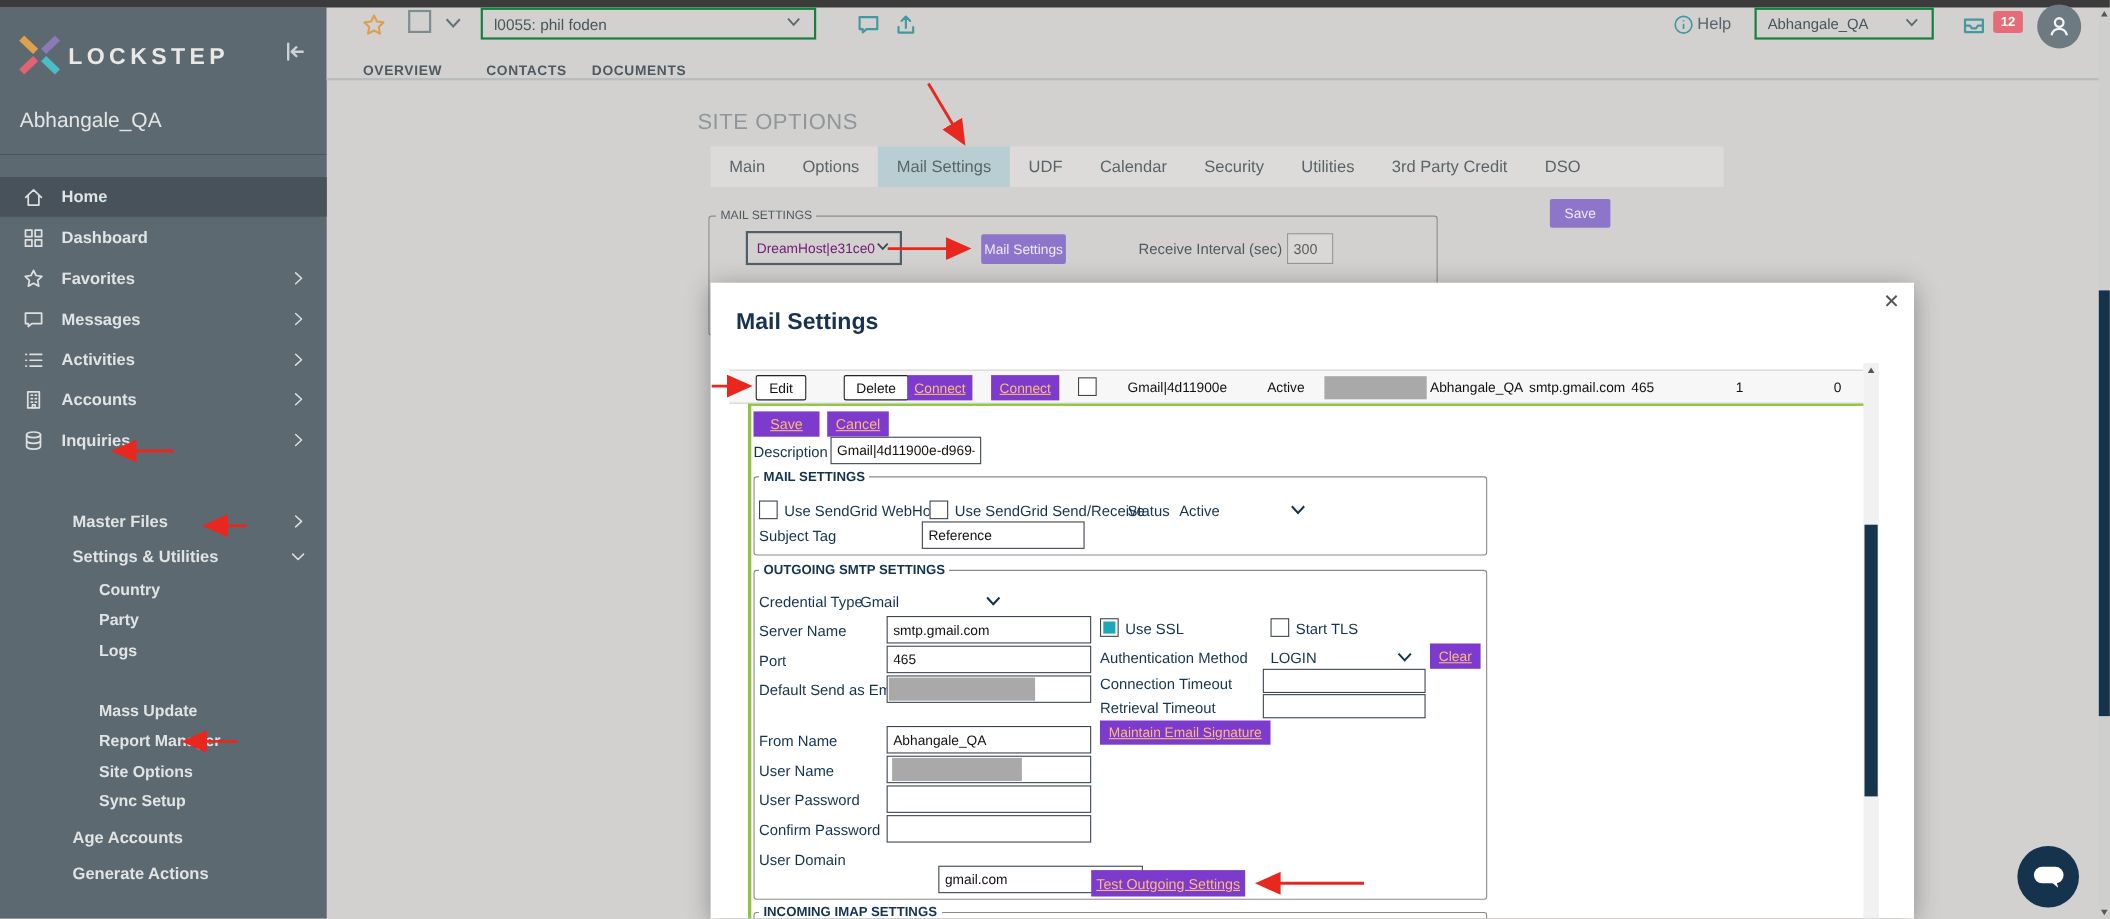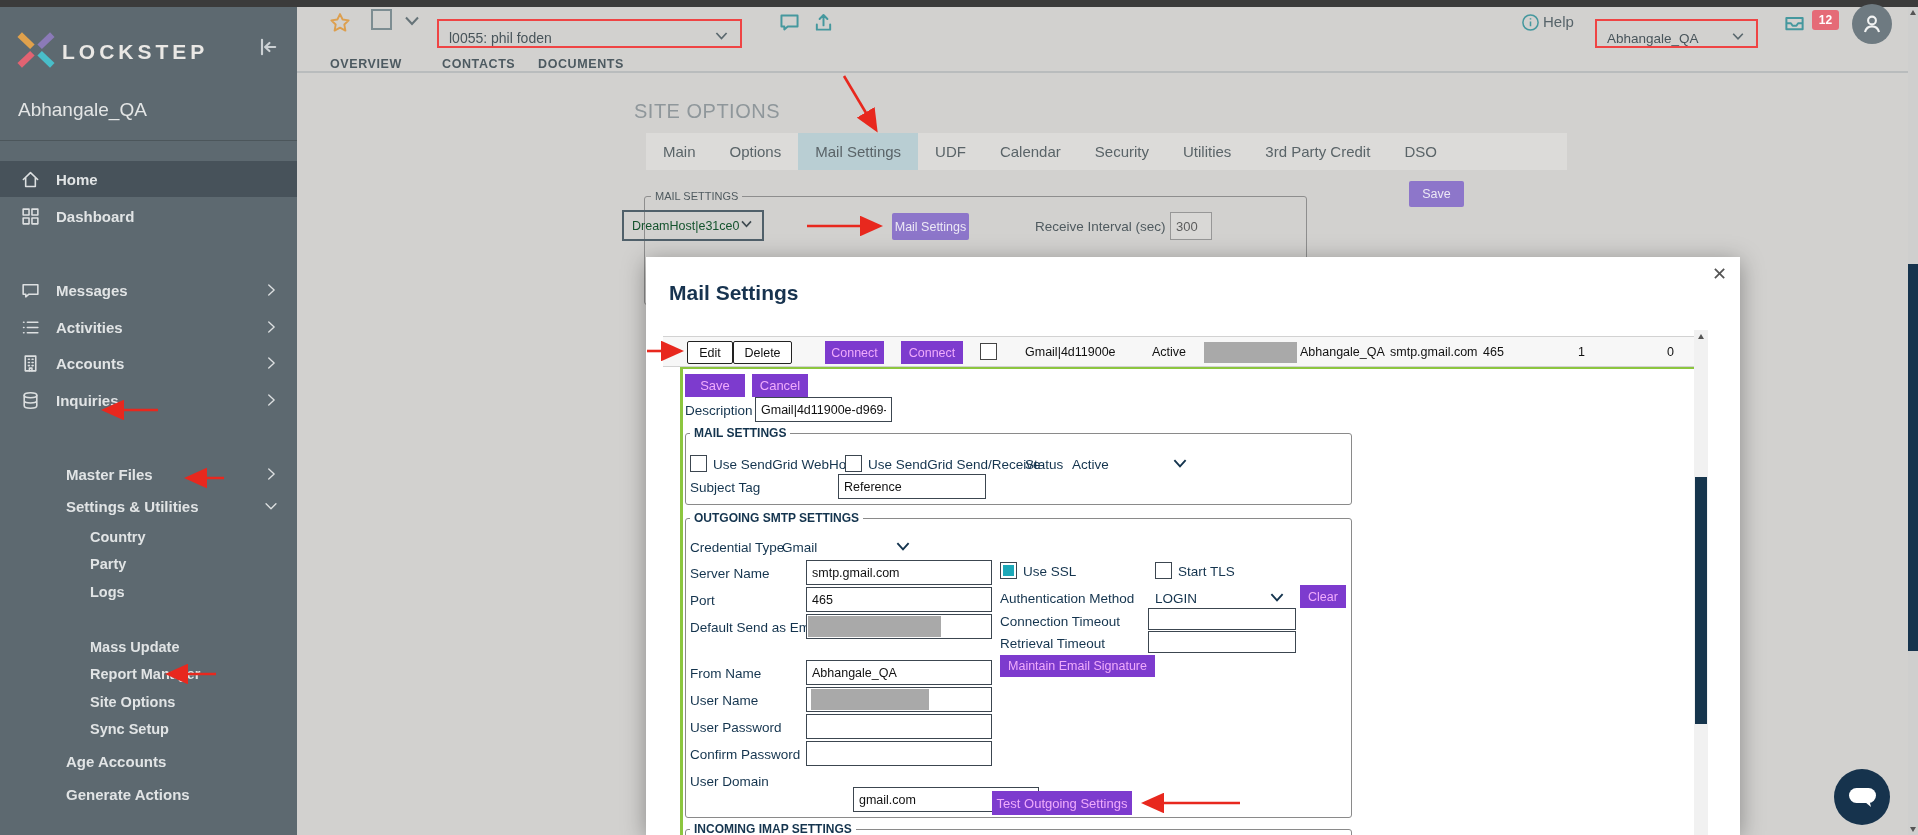--- a/index.html
+++ b/index.html
@@ -21,22 +21,22 @@
   .srow.active { background:#47525a; }
   .srow .icon { position:absolute; left:20px; top:8px; }
   .srow .lbl { position:absolute; left:56px; font-size:15px; font-weight:600; color:#e1e4e5; }
   .srow.lv2 .lbl { left:66px; }
   .srow.lv3 .lbl { left:90px; font-size:14.5px; }
   .srow .chev { position:absolute; left:262px; top:9px; }
   svg.sic { stroke:#dde0e1; fill:none; stroke-width:1.5; stroke-linecap:round; stroke-linejoin:round; }
 
   
   .topbar { left:297px; top:7px; width:1611px; height:66px; background:#d2d1cf; border-bottom:2px solid #b9bcbd; }
-  .sel { border:2px solid #ef4444; height:29px; display:flex; align-items:flex-end;
-         padding:0 10px; color:#48545a; font-size:14px; cursor:pointer; background:transparent;margin-top:12px; }
+  .sel { border:2px solid #15803d; height:29px; display:flex; align-items:center;
+         padding:0 10px; color:#48545a; font-size:14px; cursor:pointer; background:transparent; }
   .sel .cv { margin-left:auto; }
   .badge { background:#e56b77; color:#fff; font-size:12px; font-weight:bold;
            border-radius:3px; width:27px; height:20px; display:flex; align-items:center; justify-content:center; }
   .avatar { width:40px; height:40px; border-radius:50%; background:#6e7a81; display:flex; align-items:center; justify-content:center; }
   .ptab { font-size:12.5px; font-weight:bold; letter-spacing:.6px; color:#4d5a61; cursor:pointer; }
 
   
   .pgscroll { left:1908px; top:7px; width:10px; height:828px; background:#cfcfce; }
   .pgthumb { left:0; top:257px; width:10px; height:387px; background:#16334d; }
   .tri-up { width:0; height:0; border-left:3.5px solid transparent; border-right:3.5px solid transparent; border-bottom:5px solid #555; }
@@ -44,23 +44,23 @@
 
   
   .site-title { left:634px; top:100px; font-size:20px; color:#8f979b; letter-spacing:.5px; }
   .tabstrip { left:646px; top:133px; width:921px; height:37px; background:#dcdbd9; display:flex; align-items:stretch; }
   .stab { display:flex; align-items:center; padding:0 17px; font-size:15px; color:#5a6468; cursor:pointer; white-space:nowrap; }
   .stab.active { background:#b9ced3; }
   fieldset.fs { border:1px solid #8e8e8e; border-radius:3px; }
   fieldset.fs legend { font-size:11px; color:#4f5a5f; padding:0 4px; margin-left:6px; }
   .outer-fs { left:644px; top:190px; width:663px; height:115px; }
   .btn-soft { background:#8d76ca; color:#ece8f5; border:none; font-size:12.5px; cursor:pointer; border-radius:2px; }
-  .btn-vivid { background:#7d3bce; color:#f0abfc; border:none; font-size:13px; cursor:pointer; }
-  .ds-select { left:622px; top:210px; width:142px; height:31px; border:2px solid #50606a; display:flex; align-items:center;
-               padding:0 8px; font-size:12.5px; color:#14532d; cursor:pointer; }
+  .btn-vivid { background:#7d3bce; color:#fdba74; border:none; font-size:13px; cursor:pointer;text-decoration:underline; }
+  .ds-select { left:678px; top:210px; width:142px; height:31px; border:2px solid #50606a; display:flex; align-items:center;
+               padding:0 8px; font-size:12.5px; color:#701a75; cursor:pointer; }
   .ri-input { left:1170px; top:212px; width:42px; height:28px; border:1px solid #979797; background:#d9d8d6;
               font-size:13px; color:#5d5d5d; padding-left:5px; }
 
   
   .modal { left:646px; top:257px; width:1094px; height:578px; background:#fff; box-shadow:0 4px 22px rgba(0,0,0,.35); overflow:hidden; }
   .modal-close { left:1062px; top:2px; font-size:18px; color:#555; cursor:pointer; padding:4px; }
   .modal-title { left:23px; top:24px; font-size:21px; font-weight:bold; color:#17334f; }
   .gridrow { left:17px; top:79px; width:1031px; height:31px; background:#f7f7f7; border-top:1px solid #d2d2d2; border-bottom:1px solid #d2d2d2; }
   .gridrow .cell { position:absolute; top:8px; font-size:12.5px; color:#111; white-space:nowrap; }
   .wbtn { position:absolute; top:4px; height:23px; background:#fff; border:1px solid #222; font-size:12.5px; color:#111; cursor:pointer; border-radius:2px; }
@@ -113,20 +113,29 @@
   </div>
   <div class="abs srow" style="top:171px">
     <span class="icon"><svg class="sic" width="21" height="21" viewBox="0 0 20 20">
           <rect x="3" y="3" width="5.6" height="5.6"></rect>
           <rect x="11.4" y="3" width="5.6" height="5.6"></rect>
           <rect x="3" y="11.4" width="5.6" height="5.6"></rect>
           <rect x="11.4" y="11.4" width="5.6" height="5.6"></rect>
         </svg></span>
     <span class="lbl">Dashboard</span>
   </div>
+  <div class="abs srow" style="top:208px">
+    <span class="icon"><svg class="sic" width="21" height="21" viewBox="0 0 20 20">
+          <path d="M10 2.6l2.2 4.5 5 .7-3.6 3.5.9 5L10 13.9l-4.5 2.4.9-5L2.8 7.8l5-.7z"></path>
+        </svg></span>
+    <span class="lbl">Favorites</span>
+    <span class="chev"><svg class="sic" width="18" height="18" viewBox="0 0 20 20">
+          <path d="M7.5 4.5L13.5 10l-6 5.5"></path>
+        </svg></span>
+  </div>
   <div class="abs srow" style="top:282px">
     <span class="icon"><svg class="sic" width="21" height="21" viewBox="0 0 20 20">
           <path d="M7 5h10M7 10h10M7 15h10M3.4 5h.4M3.4 10h.4M3.4 15h.4"></path>
         </svg></span>
     <span class="lbl">Activities</span>
     <span class="chev"><svg class="sic" width="18" height="18" viewBox="0 0 20 20">
           <path d="M7.5 4.5L13.5 10l-6 5.5"></path>
         </svg></span>
   </div>
   <div class="abs srow" style="top:245px">
@@ -292,21 +301,21 @@
 <button class="abs btn-soft" style="left:892px;top:213px;width:77px;height:27px">Mail Settings</button>
 <span class="abs" style="left:1035px;top:219px;font-size:13.5px;color:#4f5a5f">Receive Interval (sec)</span>
 <input class="abs ri-input" value="300" style="">
 
 <div class="abs modal">
   <span class="abs modal-close">✕</span>
   <span class="abs modal-title">Mail Settings</span>
 
   <div class="abs gridrow">
     <button class="wbtn" style="left:24px;width:46px">Edit</button>
-    <button class="wbtn" style="left:70px;width:59px">Delete</button>
+    <button class="wbtn" style="left:104px;width:59px">Delete</button>
     <button class="pbtn btn-vivid" style="left:162px;width:59px;font-size:12.5px">Connect</button>
     <button class="pbtn btn-vivid" style="left:238px;width:62px;font-size:12.5px">Connect</button>
     <span class="cb" style="position:absolute;left:317px;top:6px"></span>
     <span class="cell" style="left:362px">Gmail|4d11900e</span>
     <span class="cell" style="left:489px">Active</span>
     <span class="abs redact" style="left:541px;top:5px;width:93px;height:21px"></span>
     <span class="cell" style="left:637px">Abhangale_QA</span>
     <span class="cell" style="left:727px">smtp.gmail.com</span>
     <span class="cell" style="left:820px">465</span>
     <span class="cell" style="left:915px">1</span>

